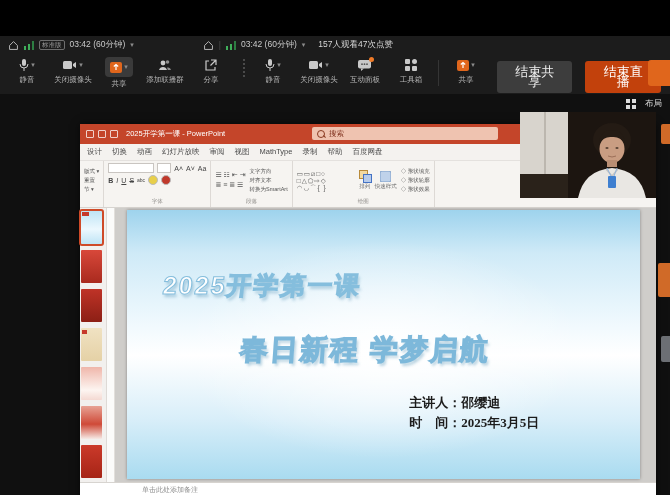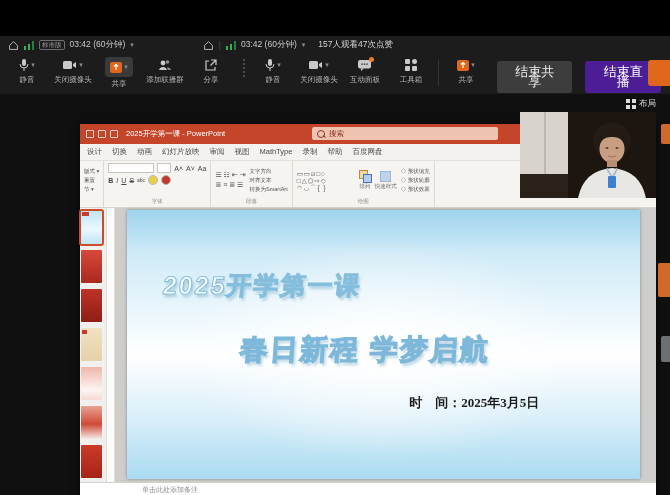--- a/index.html
+++ b/index.html
@@ -15,26 +15,26 @@
   .stats{color:#d6d6d6;margin-left:8px;display:flex;}
   .row2{display:flex;align-items:flex-start;height:40px;padding:1px 4px 0 4px;}
   .tbtn{display:flex;flex-direction:column;align-items:center;justify-content:flex-start;
         min-width:40px;padding:2px 3px;color:#b5b5b5;font-size:7.5px;gap:2px;cursor:default;}
   .tbtn .ic{height:16px;display:flex;align-items:center;gap:2px;position:relative;}
   .tile{background:#3a3a3a;border-radius:4px;}
   .dotscol{width:8px;height:30px;margin:4px 2px 0 6px;display:flex;flex-direction:column;gap:2px;align-items:center;}
   .dotscol i{width:2px;height:2px;border-radius:50%;background:#5a5a5a;}
   .endbtn{margin:6px 5px 0 8px;background:#3d3d3d;color:#eee;font-size:13px;border:none;
           border-radius:3px;padding:6px 12px;line-height:10px;}
-  .endlive{background:#4c1d95;color:#fff;}
+  .endlive{background:#c2410c;color:#fff;}
   .cutbtn{position:absolute;right:-6px;top:24px;width:28px;height:26px;background:#e0661c;border-radius:3px;}
   .vline{width:1px;height:26px;background:#353535;margin:5px 4px 0 4px;}
   .ndot{position:absolute;right:-3px;top:-3px;width:5px;height:5px;border-radius:50%;background:#f07b28;}
   
-  .layoutbtn{position:absolute;left:626px;top:62px;z-index:31;display:flex;align-items:center;gap:3px;
+  .layoutbtn{position:absolute;left:626px;top:62px;z-index:31;display:flex;align-items:center;gap:9px;
              color:#ddd;font-size:8.5px;}
   
   .ppt{position:absolute;left:80px;top:88px;width:576px;height:386px;background:#f0eeec;z-index:5;
        display:flex;flex-direction:column;box-shadow:0 0 8px rgba(0,0,0,.6);}
   .titlebar{height:20px;background:#c4452a;color:#fff;display:flex;align-items:center;
             padding:0 6px;font-size:7.5px;position:relative;flex:0 0 auto;}
   .qat{display:flex;gap:4px;margin-right:8px;}
   .qat span{width:6px;height:6px;border:1px solid rgba(255,255,255,.75);border-radius:1px;display:inline-block;}
   .searchpill{position:absolute;left:232px;top:3px;width:176px;height:13px;background:#efc3b0;border-radius:2px;
               display:flex;align-items:center;gap:4px;padding:0 5px;color:#7c2c18;font-size:7.5px;}
@@ -425,20 +425,21 @@
         <div class="thumb t5"></div>
         <div class="thumb t6"></div>
         <div class="thumb t7"></div>
       </div>
       <div class="tscroll"></div>
       <div class="canvas">
         <div class="slide">
           <div class="s-title">2025开学第一课</div>
           <div class="s-sub">春日新程 学梦启航</div>
           <div class="s-info">
+            <div>主讲人：邵缨迪</div>
             <div>时　间：2025年3月5日</div>
           </div>
         </div>
       </div>
     </div>
 
     <div class="notes">
       <span>单击此处添加备注</span>
     </div>
 

